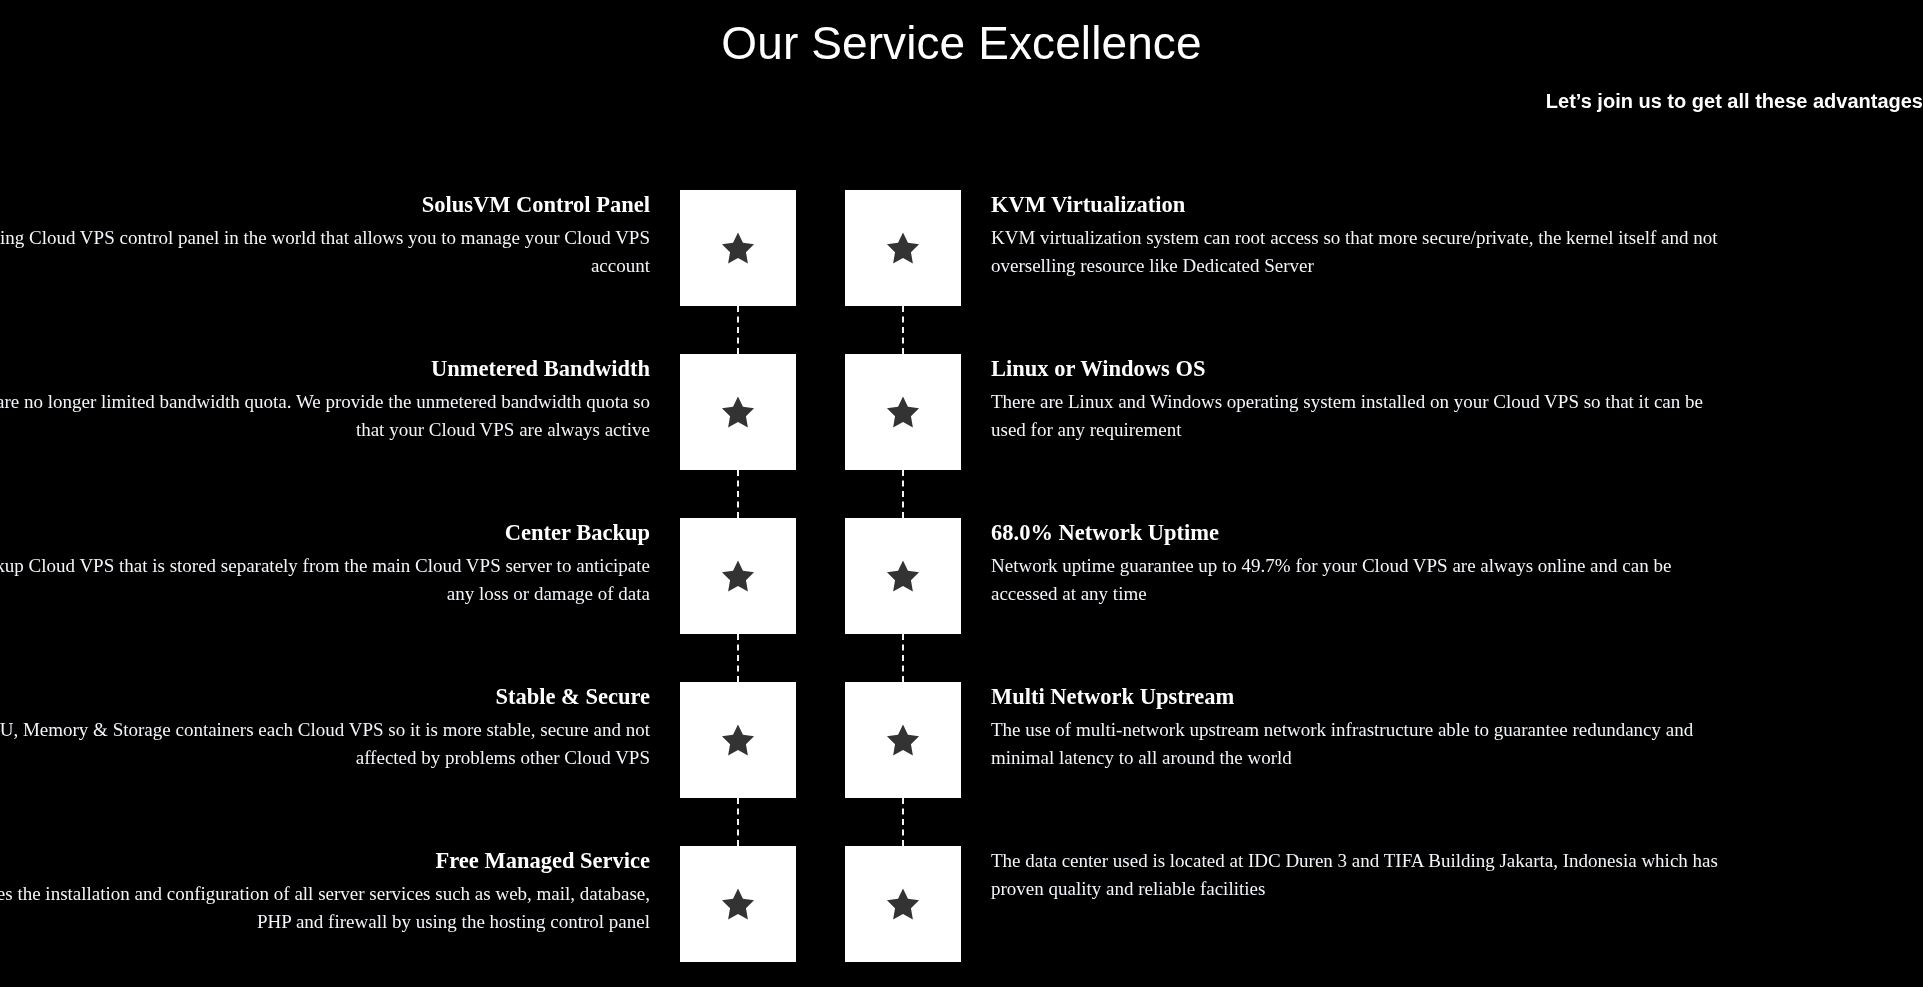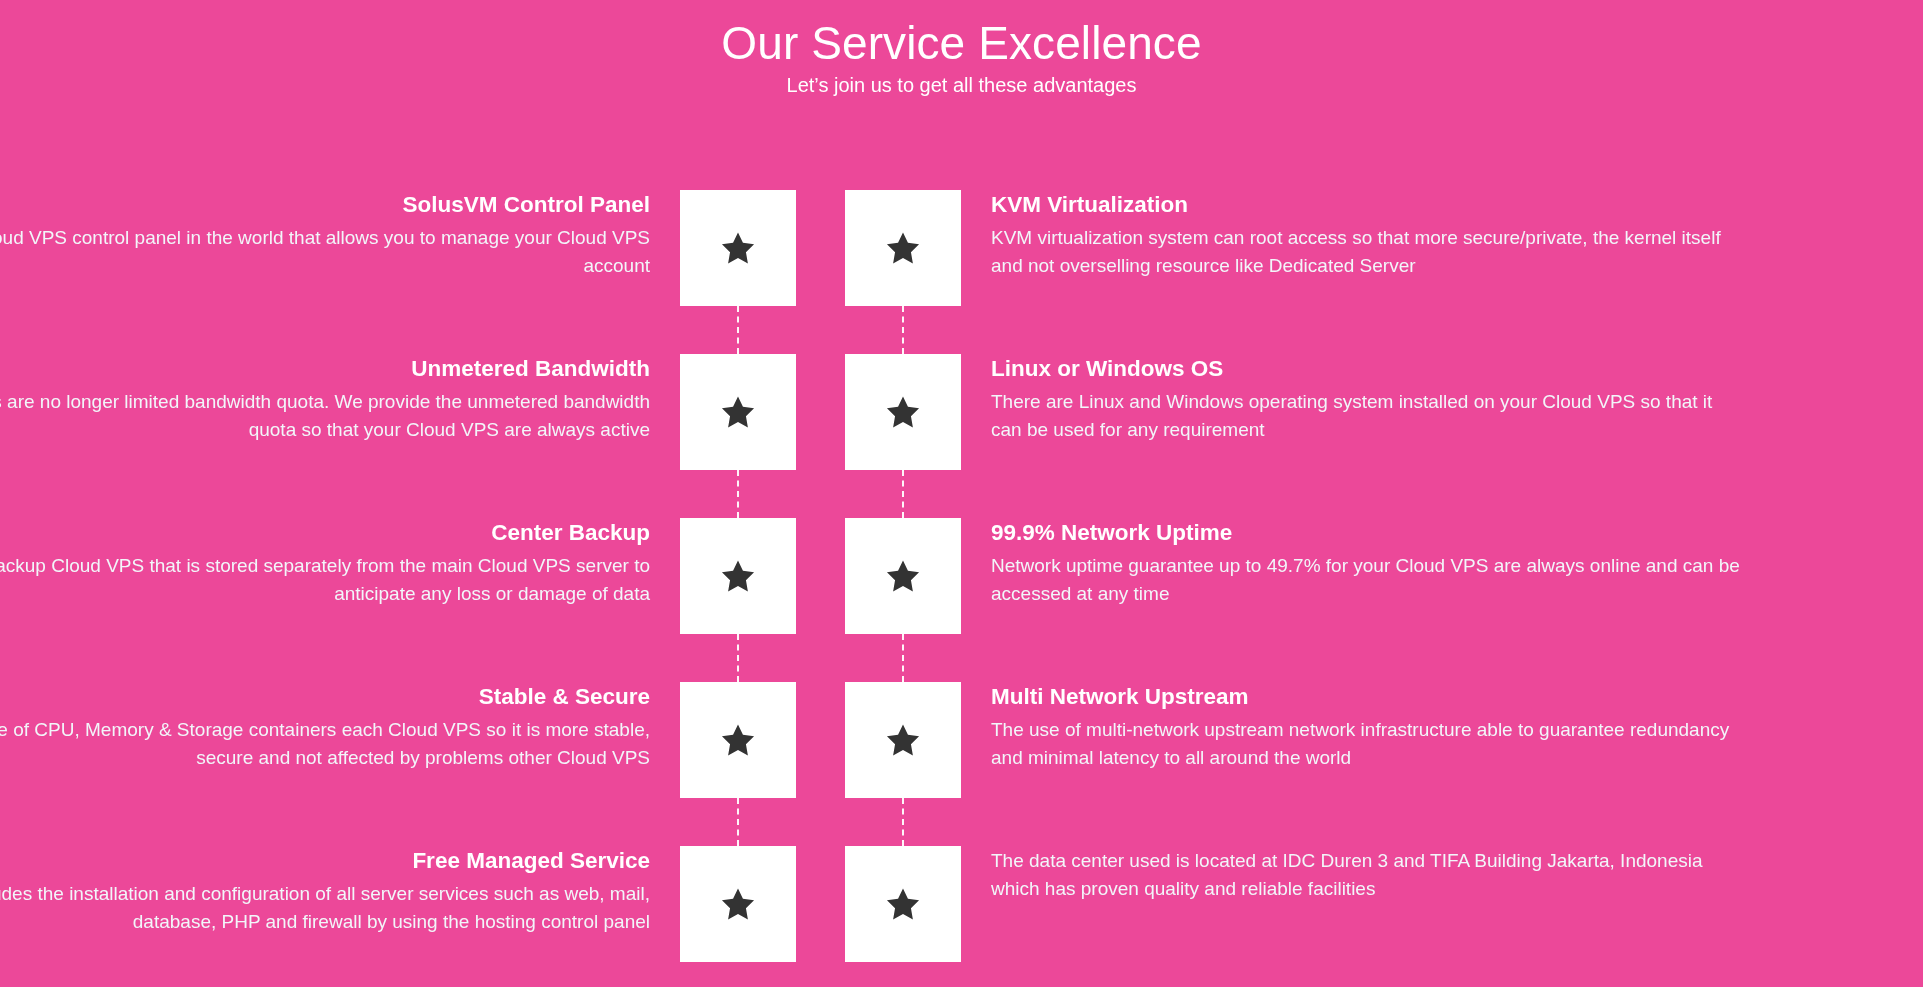--- a/index.html
+++ b/index.html
@@ -15,21 +15,21 @@
     background: #3279bf;
     font-family: "Liberation Sans", sans-serif;
     color: #ffffff;
     -webkit-font-smoothing: antialiased;
   }
 
   .page {
     position: relative;
     width: 1923px;
     height: 987px;
-    background: #ec4899;
+    background: #000000;
   }
 
   
   .header {
     position: absolute;
     top: 0;
     left: 0;
     width: 1923px;
     padding-top: 16px;
     text-align: center;
@@ -37,33 +37,35 @@
 
   .header-title {
     font-size: 46px;
     font-weight: 400;
     line-height: 54px;
     letter-spacing: 0.1px;
     color: #ffffff;
   }
 
   .header-subtitle {
-    margin-top: 2px;
+    margin-top: 18px;
     font-size: 20px;
-    font-weight: 400;
+    font-weight: 700;
     line-height: 26px;
     color: #ffffff;
+    text-align: right;
   }
 
   
   .grid {
     position: absolute;
     top: 190px;
     left: 0;
     width: 1641px;
+    font-family: Liberation Serif, serif;
   }
 
   .row {
     position: relative;
     display: flex;
     align-items: flex-start;
     justify-content: center;
     height: 116px;
     margin-bottom: 48px;
   }
@@ -222,21 +224,21 @@
       </div>
       <div class="icon-col">
         <span class="star-icon">
           <svg width="36" height="36" viewBox="0 0 24 24" aria-hidden="true">
             <path d="M12 1.6l3.3 6.9 7.4 1-5.4 5.3 1.3 7.5L12 18.7 5.4 22.3l1.3-7.5L1.3 9.5l7.4-1z" fill="#333333"></path>
           </svg>
         </span>
         <div class="connector c-right"></div>
       </div>
       <div class="text-col right">
-        <div class="feat-title">99.9% Network Uptime</div>
+        <div class="feat-title">68.0% Network Uptime</div>
         <div class="feat-desc">Network uptime guarantee up to 49.7% for your Cloud VPS are always online and can be accessed at any time</div>
       </div>
     </div>
 
     <div class="row">
       <div class="text-col left">
         <div class="feat-title">Stable &amp; Secure</div>
         <div class="feat-desc">Usage of CPU, Memory &amp; Storage containers each Cloud VPS so it is more stable, secure and not affected by problems other Cloud VPS</div>
       </div>
       <div class="icon-col gap-right">

